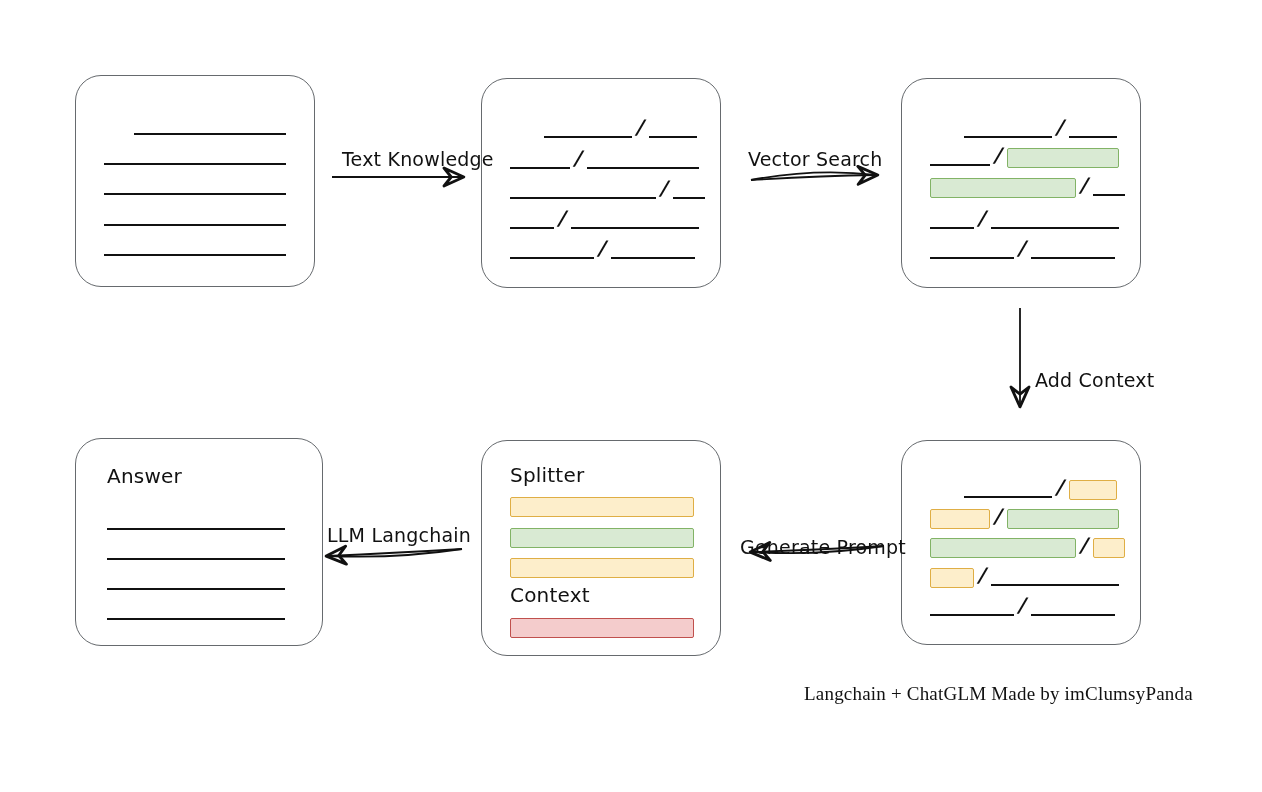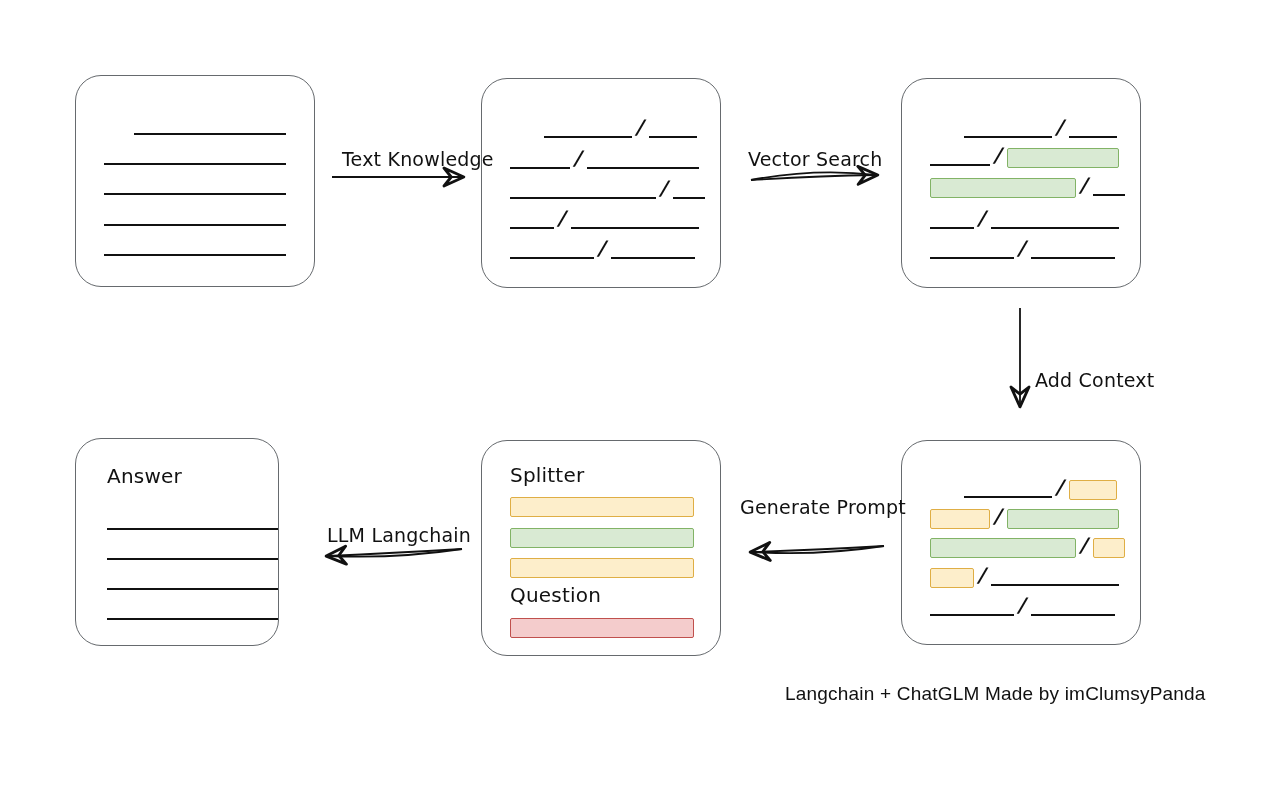--- a/index.html
+++ b/index.html
@@ -88,21 +88,22 @@
     font-family: "DejaVu Sans", "Liberation Sans", sans-serif;
   }
 
   
   .credit {
     position: absolute;
     font-size: 19px;
     color: #111111;
     white-space: nowrap;
     letter-spacing: 0.2px;
-    font-family: Liberation Sans, sans-serif;
+    font-family: Liberation Serif, serif;
+    margin-left: 19px;
   }
 
   svg.arrow-layer {
     position: absolute;
     left: 0; top: 0;
     width: 1262px;
     height: 792px;
     pointer-events: none;
   }
 </style>
@@ -242,52 +243,52 @@
           <span class="seg line" style="width: 128px;"></span>
         </div>
         <div class="row" style="top: 156px; left: 0px; right: 0px; padding-left: 28px;">
           <span class="seg line" style="width: 84px;"></span>
           <span class="seg slash">/</span>
           <span class="seg line" style="width: 84px;"></span>
         </div>
       </div>
       <div class="doc-box" style="left: 481px; top: 440px; width: 240px; height: 216px;">
         <div class="box-caption" style="left: 28px; top: 22px;">Splitter</div>
-        <div class="box-caption" style="left: 28px; top: 142px;">Question</div>
+        <div class="box-caption" style="left: 28px; top: 142px;">Context</div>
         <div class="row" style="top: 55px; left: 0px; right: 0px; padding-left: 28px;">
           <span class="seg chip yellow" style="width: 184px;"></span>
         </div>
         <div class="row" style="top: 86px; left: 0px; right: 0px; padding-left: 28px;">
           <span class="seg chip green" style="width: 184px;"></span>
         </div>
         <div class="row" style="top: 116px; left: 0px; right: 0px; padding-left: 28px;">
           <span class="seg chip yellow" style="width: 184px;"></span>
         </div>
         <div class="row" style="top: 176px; left: 0px; right: 0px; padding-left: 28px;">
           <span class="seg chip red" style="width: 184px;"></span>
         </div>
       </div>
-      <div class="doc-box" style="left: 75px; top: 438px; width: 204px; height: 208px;">
+      <div class="doc-box" style="left: 75px; top: 438px; width: 248px; height: 208px;">
         <div class="box-caption" style="left: 31px; top: 25px;">Answer</div>
         <div class="row" style="top: 72px; left: 0px; right: 0px; padding-left: 31px;">
           <span class="seg line" style="width: 178px;"></span>
         </div>
         <div class="row" style="top: 102px; left: 0px; right: 0px; padding-left: 31px;">
           <span class="seg line" style="width: 178px;"></span>
         </div>
         <div class="row" style="top: 132px; left: 0px; right: 0px; padding-left: 31px;">
           <span class="seg line" style="width: 178px;"></span>
         </div>
         <div class="row" style="top: 162px; left: 0px; right: 0px; padding-left: 31px;">
           <span class="seg line" style="width: 178px;"></span>
         </div>
       </div>
     </div>
   <div id="labels-host">
       <div class="arrow-label" style="left: 342px; top: 148px;">Text Knowledge</div>
       <div class="arrow-label" style="left: 748px; top: 148px;">Vector Search</div>
       <div class="arrow-label" style="left: 1035px; top: 369px;">Add Context</div>
-      <div class="arrow-label" style="left: 740px; top: 496px;">Generate Prompt</div>
+      <div class="arrow-label" style="left: 740px; top: 536px;">Generate Prompt</div>
       <div class="arrow-label" style="left: 327px; top: 524px;">LLM Langchain</div>
     </div>
 
   <div class="credit" id="credit" style="left:785px; top:683px;">Langchain + ChatGLM Made by imClumsyPanda</div>
 </div>
 
 </body></html>

